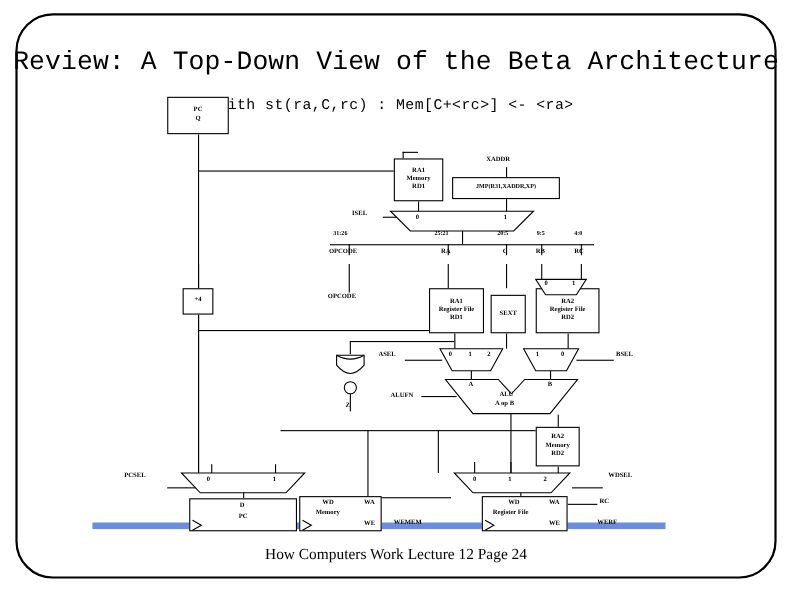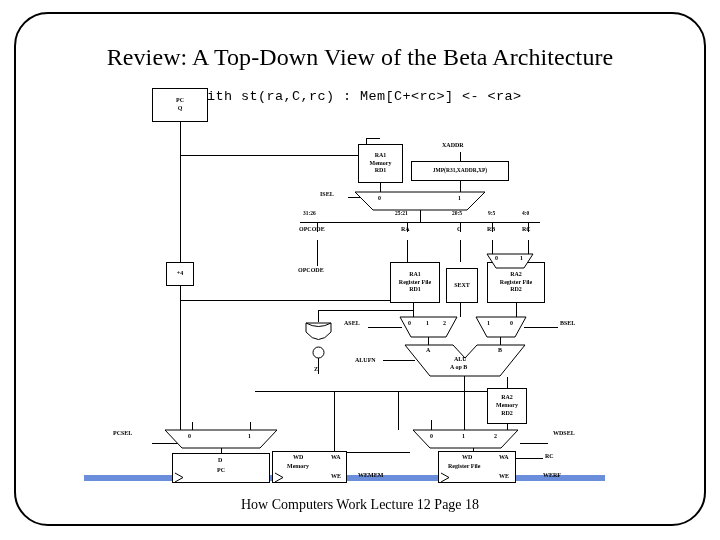--- a/index.html
+++ b/index.html
@@ -5,21 +5,21 @@
   html,body{margin:0;padding:0;background:#fff;}
   body{width:720px;height:540px;position:relative;overflow:hidden;
        font-family:"Liberation Serif",serif;color:#000;}
 
   
   #frame{position:absolute;left:14px;top:12px;width:692px;height:514px;
          border:2px solid #000;border-radius:34px;box-sizing:border-box;}
 
   
   #title{position:absolute;left:0;top:44px;width:720px;text-align:center;
-         font-size:24px;font-family:Liberation Serif, serif;
+         font-size:24px;font-family:Liberation Mono, monospace;
          letter-spacing:.1px;white-space:nowrap;}
   #subtitle{position:absolute;left:0;top:89px;width:720px;text-align:center;
             font-size:13.5px;font-family:"Liberation Mono",monospace;
             white-space:nowrap;letter-spacing:.4px;}
   #footer{position:absolute;left:0;top:497px;width:720px;text-align:center;
           font-size:14px;font-family:"Liberation Serif",serif;}
 
   
   .wire{position:absolute;background:#000;}
   .wire.h{height:1px;}
@@ -53,21 +53,21 @@
 
   svg{display:block;overflow:visible;}
 </style>
 </head>
 <body>
 
 <div id="frame"></div>
 
 <div id="title">Review: A Top-Down View of the Beta Architecture</div>
 <div id="subtitle">With st(ra,C,rc) : Mem[C+&lt;rc&gt;] &lt;- &lt;ra&gt;</div>
-<div id="footer">How Computers Work Lecture 12 Page 18</div>
+<div id="footer">How Computers Work Lecture 12 Page 24</div>
 
 <div id="clkbar"></div>
 
 <div class="wire v" style="left:180px;top:122px;height:320px;"></div>
 
 <div class="wire h" style="left:180px;top:155px;width:186px;"></div>
 <div class="wire v" style="left:366px;top:138px;height:18px;"></div>
 <div class="wire h" style="left:366px;top:138px;width:14px;"></div>
 
 <div class="wire v" style="left:180px;top:240px;height:22px;"></div>

